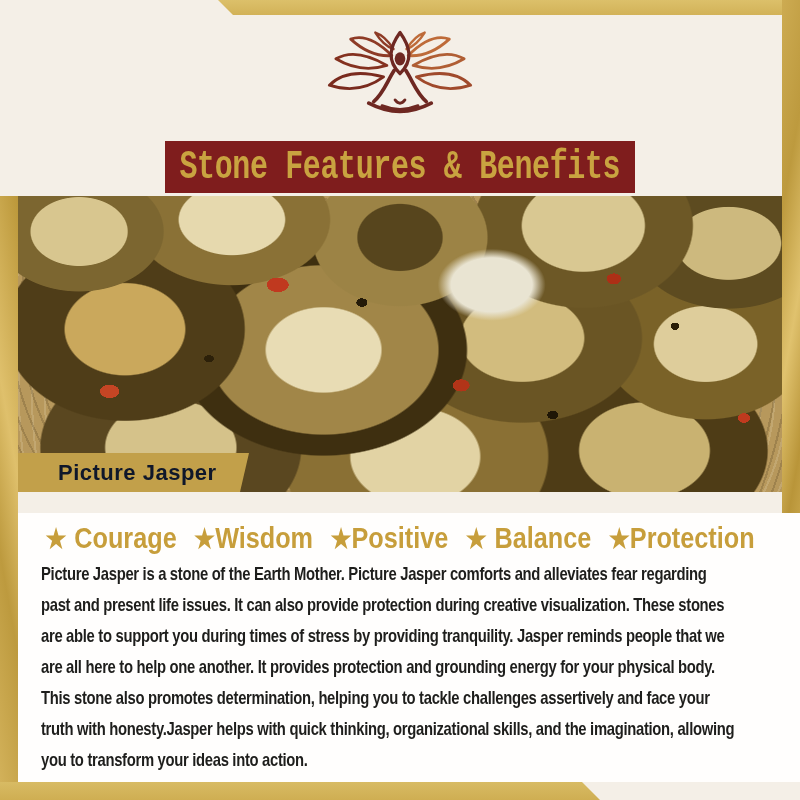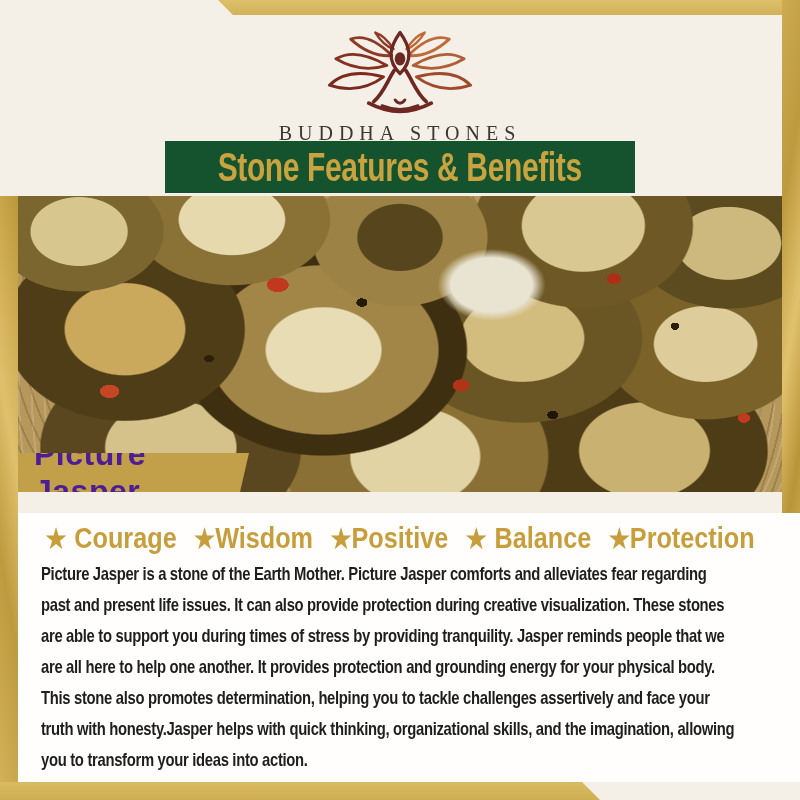--- a/index.html
+++ b/index.html
@@ -32,21 +32,21 @@
   .brand{position:absolute;left:0;top:26px;width:800px;text-align:center;}
   .brand svg{display:block;margin:0 auto;}
   .brand-name{
     margin-top:4px;
     font-family:"Liberation Serif", serif;
     font-size:20px;letter-spacing:6px;color:#3d3732;font-weight:500;
   }
   
   .title-strip{
     position:absolute;left:165px;top:141px;width:470px;height:52px;
-    background:#14532d;display:flex;align-items:center;justify-content:center;
+    background:#7f1d1d;display:flex;align-items:center;justify-content:center;font-family:Liberation Mono, monospace;
   }
   .title-strip h1{
     margin:0;font-size:40px;font-weight:700;color:#c9a340;
     white-space:nowrap;letter-spacing:-0.5px;
     transform:scaleX(0.75);transform-origin:50% 50%;
   }
   
   .photo{
     position:absolute;left:18px;top:196px;width:764px;height:296px;margin:0;
     background-color:#b7985c;
@@ -76,21 +76,21 @@
       repeating-radial-gradient(circle at 35% 40%, rgba(46,32,10,.18) 0 2px, rgba(0,0,0,0) 2px 11px),
       repeating-radial-gradient(circle at 70% 65%, rgba(250,244,220,.16) 0 2px, rgba(0,0,0,0) 2px 13px);
   }
   .photo-label{
     position:absolute;left:0;bottom:0;width:231px;height:39px;
     background:#c2a04a;
     clip-path:polygon(0 0,100% 0,calc(100% - 9px) 100%,0 100%);
     display:flex;align-items:center;
   }
   .photo-label span{
-    padding-left:16px;color:#4c1d95;font-size:32px;font-weight:700;letter-spacing:0.5px;
+    padding-left:40px;color:#0f172a;font-size:22px;font-weight:700;letter-spacing:0.5px;
   }
   
   .panel{
     position:absolute;left:18px;top:513px;width:782px;height:269px;
     background:#fffefd;
   }
   .benefits{
     position:absolute;left:0;top:9px;width:764px;
     display:flex;justify-content:center;gap:20px;
     transform:scaleX(0.87);transform-origin:50% 50%;
@@ -129,21 +129,20 @@
 
       <path d="M110 8 C97 26 94 42 110 58 C126 42 123 26 110 8 Z" stroke="#6e2822" stroke-width="4"></path>
       <ellipse cx="110" cy="40" rx="6.5" ry="8" fill="#6e2822" stroke="none"></ellipse>
       <path d="M103 54 C94 68 90 82 78 92" stroke="#6e2822" stroke-width="4.5"></path>
       <path d="M117 54 C126 68 130 82 142 92" stroke="#6e2822" stroke-width="4.5"></path>
       <path d="M72 94 Q110 114 148 94" stroke="#6e2822" stroke-width="4.5"></path>
       <path d="M88 97 Q110 106 132 97" stroke="#6e2822" stroke-width="3.5"></path>
       <path d="M104 90 q6 8 12 0" stroke="#6e2822" stroke-width="3.5"></path>
     </g>
   </svg>
-  <div class="brand-name">BUDDHA STONES</div>
 </header>
 
 <div class="title-strip">
   <h1>Stone Features &amp; Benefits</h1>
 </div>
 
 <figure class="photo">
   <figcaption class="photo-label">
     <span>Picture Jasper</span>
   </figcaption>

